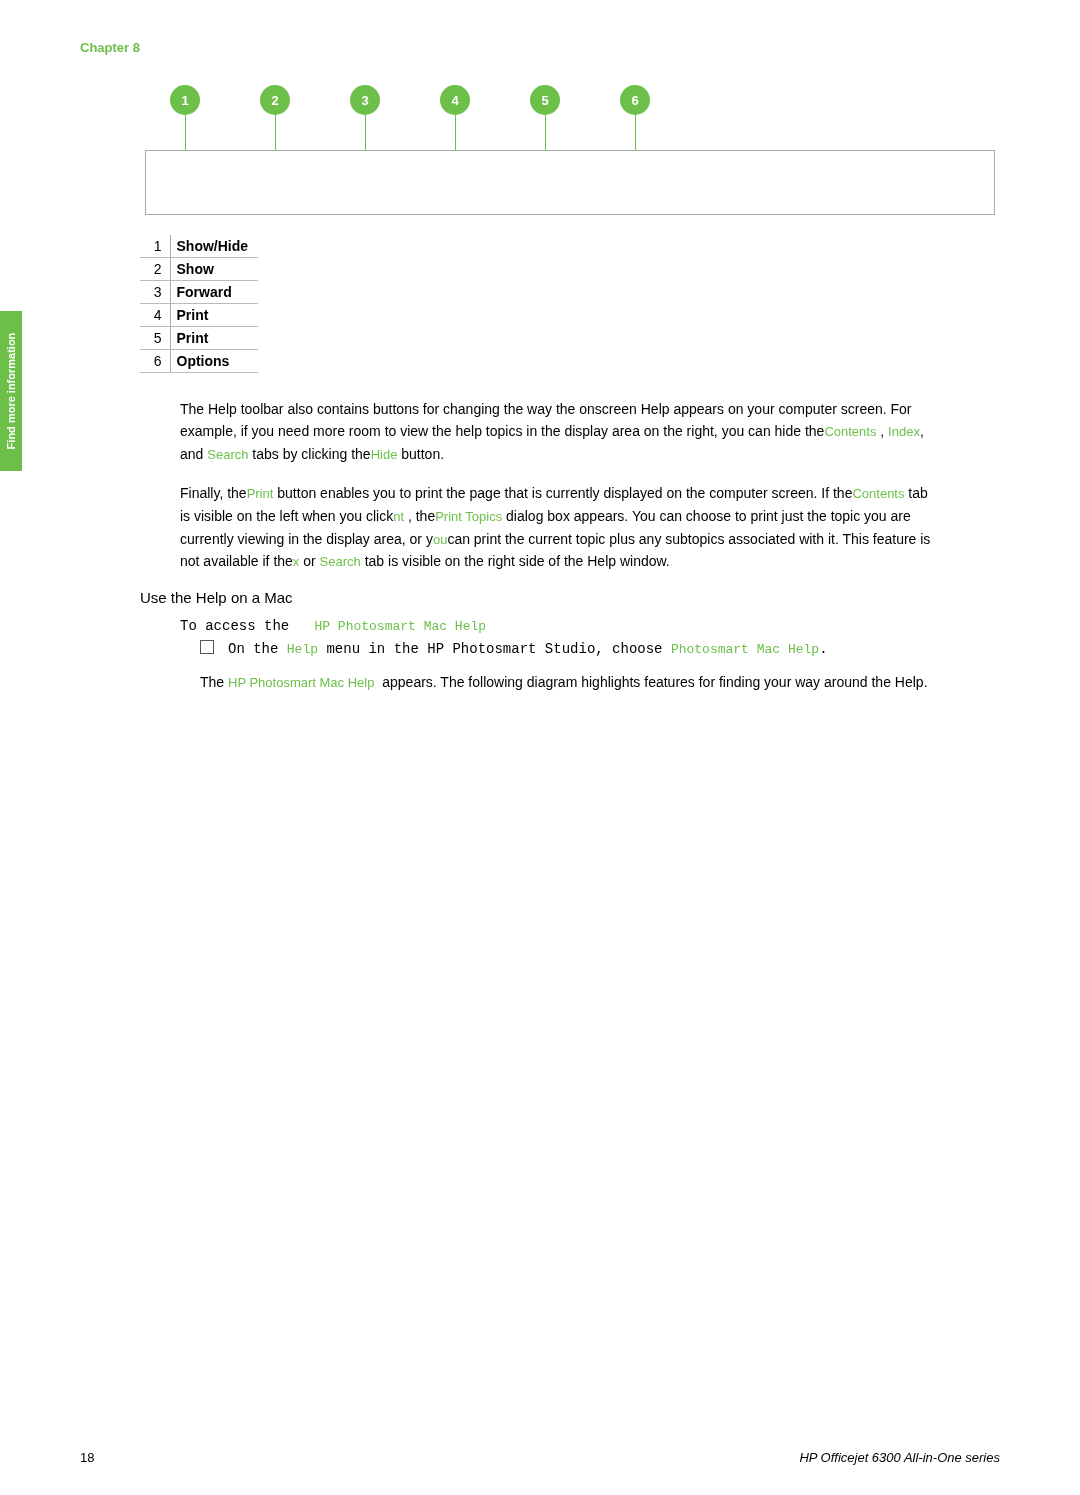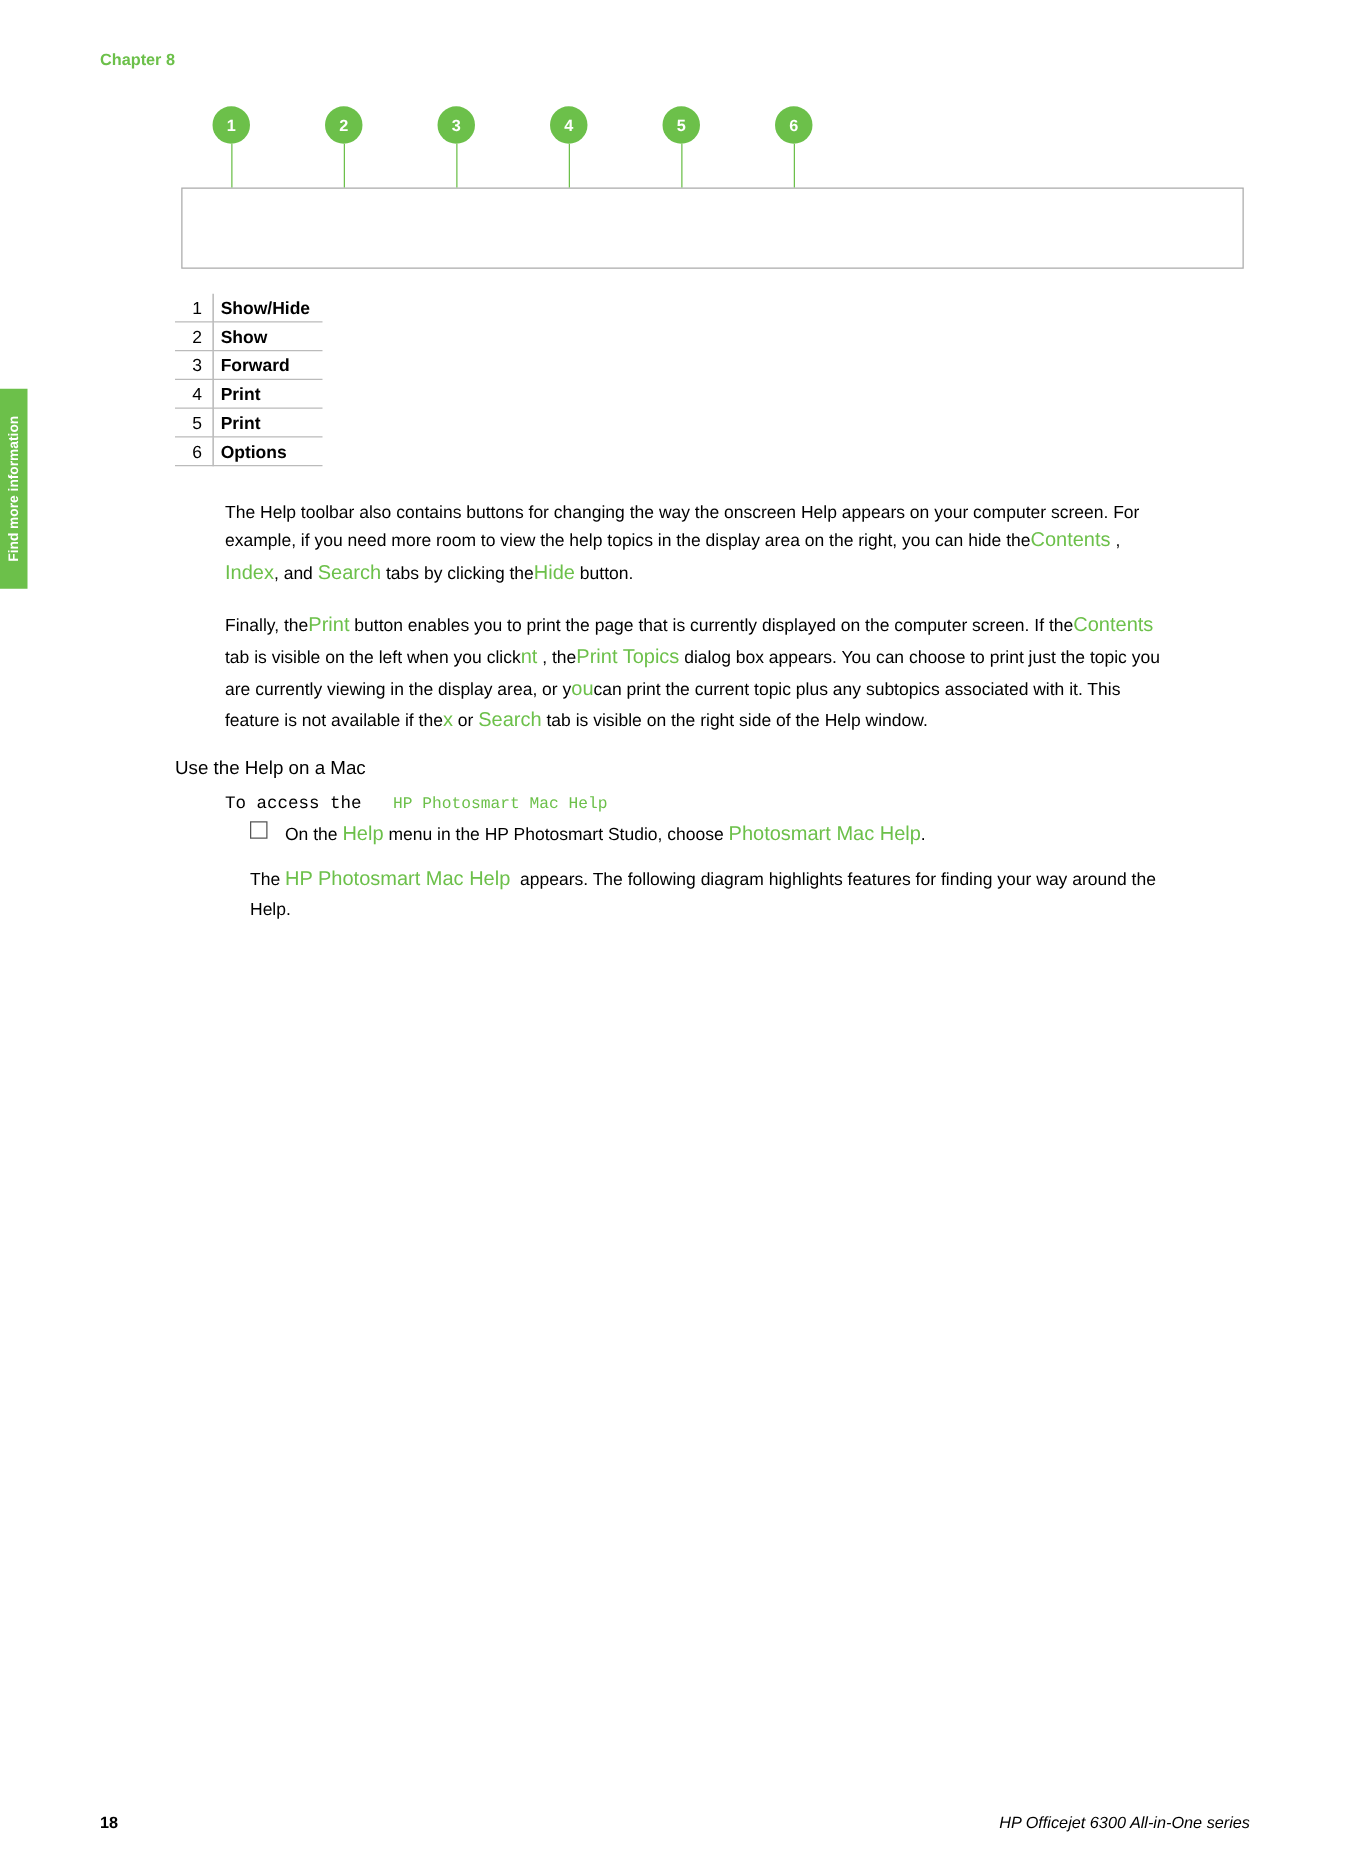--- a/index.html
+++ b/index.html
@@ -128,21 +128,21 @@
       margin-right: 60px;
       margin-bottom: 16px;
       font-size: 14px;
       line-height: 1.6;
       color: #000;
     }
 
     .inline-link {
       color: #6cc04a;
       text-decoration: none;
-      font-size: 16px;
+      font-size: 13px;
     }
 
     
     .section-heading {
       font-size: 15px;
       font-weight: normal;
       margin-left: 60px;
       margin-bottom: 12px;
       margin-top: 10px;
     }
@@ -187,20 +187,21 @@
       border: 1.5px solid #555;
       margin-right: 14px;
       margin-top: 2px;
       flex-shrink: 0;
       background: #fff;
     }
 
     .bullet-text {
       flex: 1;
       line-height: 1.6;
+      font-family: Liberation Mono, monospace;
     }
 
     .indented-paragraph {
       margin-left: 120px;
       margin-right: 60px;
       margin-bottom: 10px;
       font-size: 14px;
       line-height: 1.6;
     }
 
@@ -211,21 +212,21 @@
       left: 80px;
       right: 80px;
       display: flex;
       justify-content: space-between;
       align-items: center;
       font-size: 13px;
       color: #000;
     }
 
     .footer-page {
-      font-weight: bold;
+      font-weight: normal;
       text-align: right;
     }
 
     .footer-product {
       font-weight: normal;
       font-style: italic;
     }
   </style>
 </head>
 <body>

